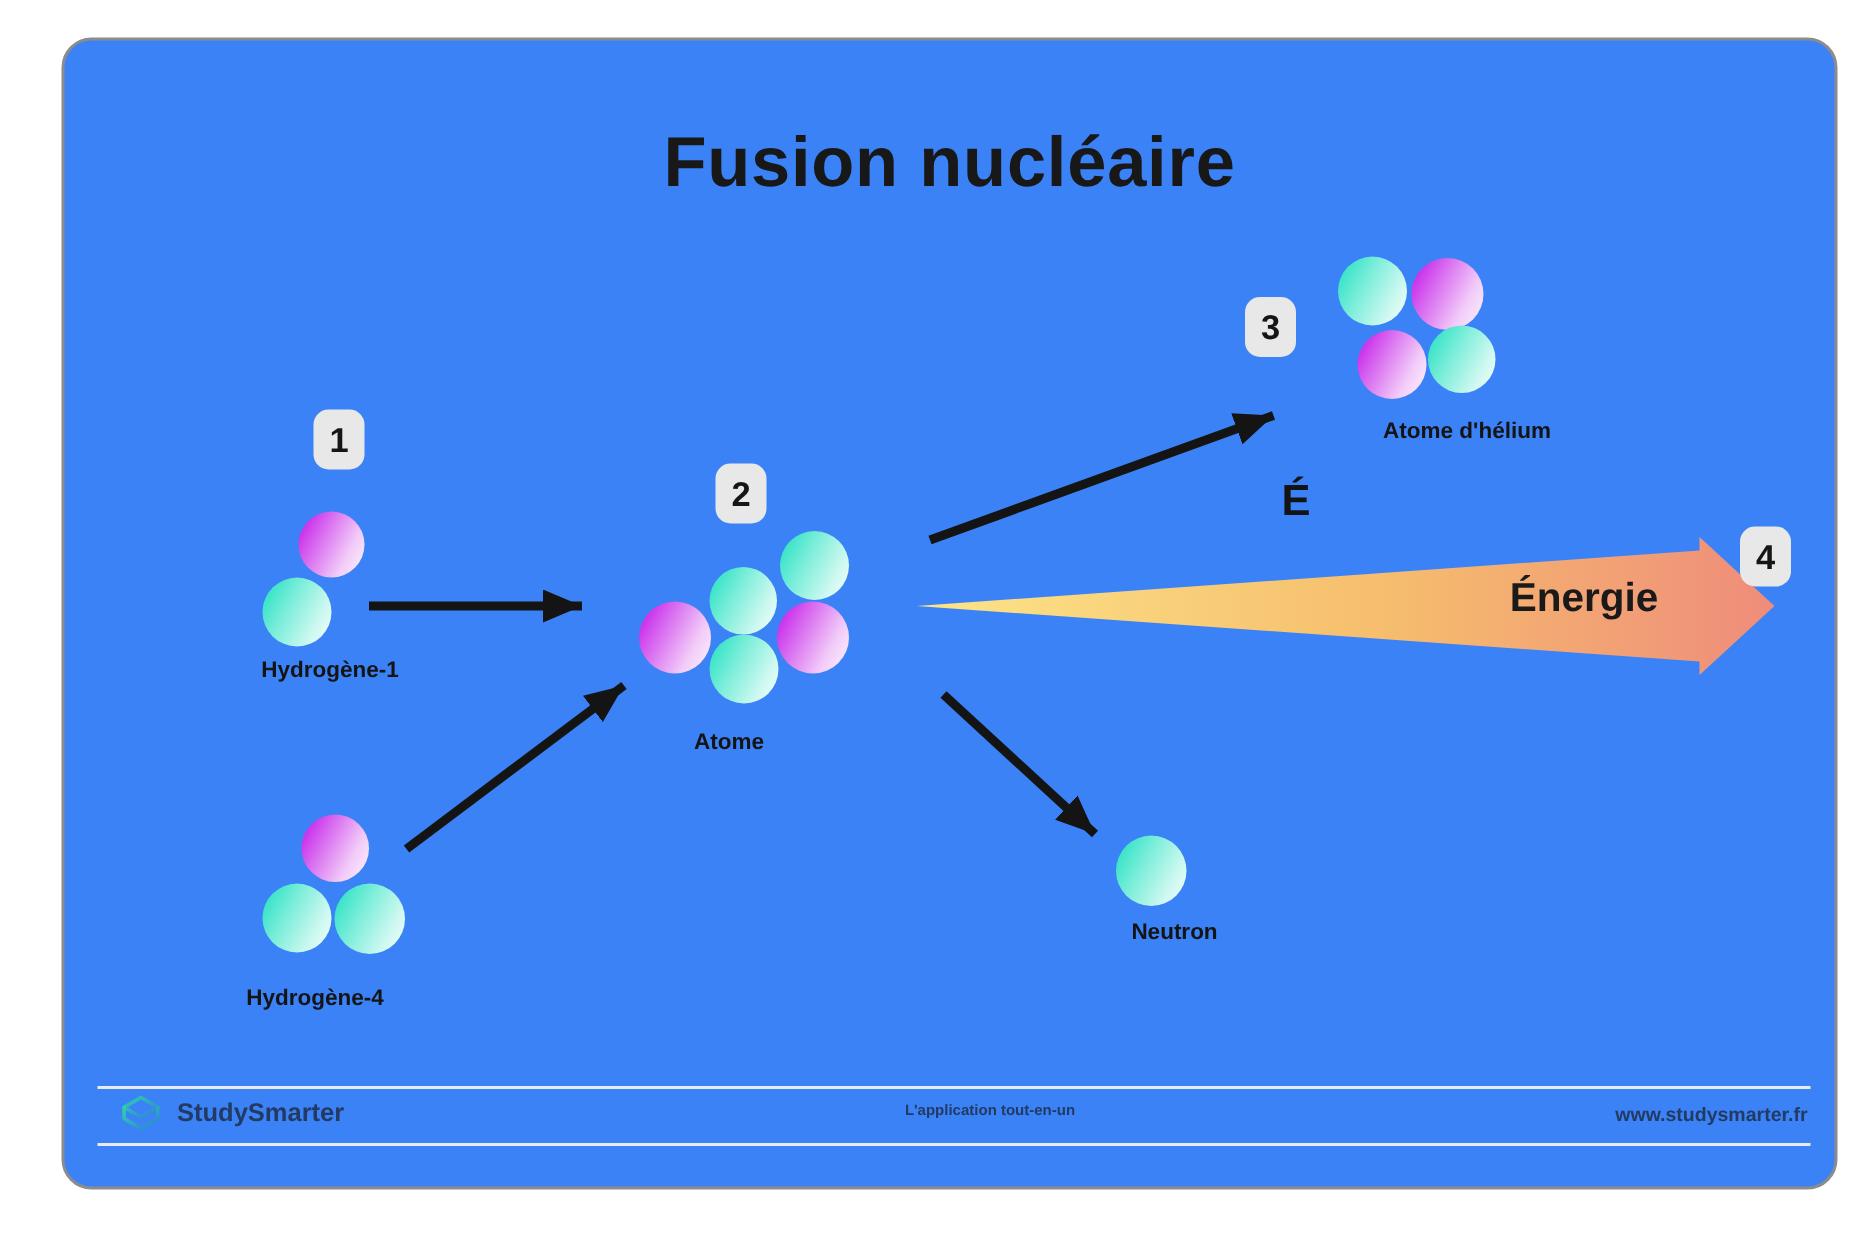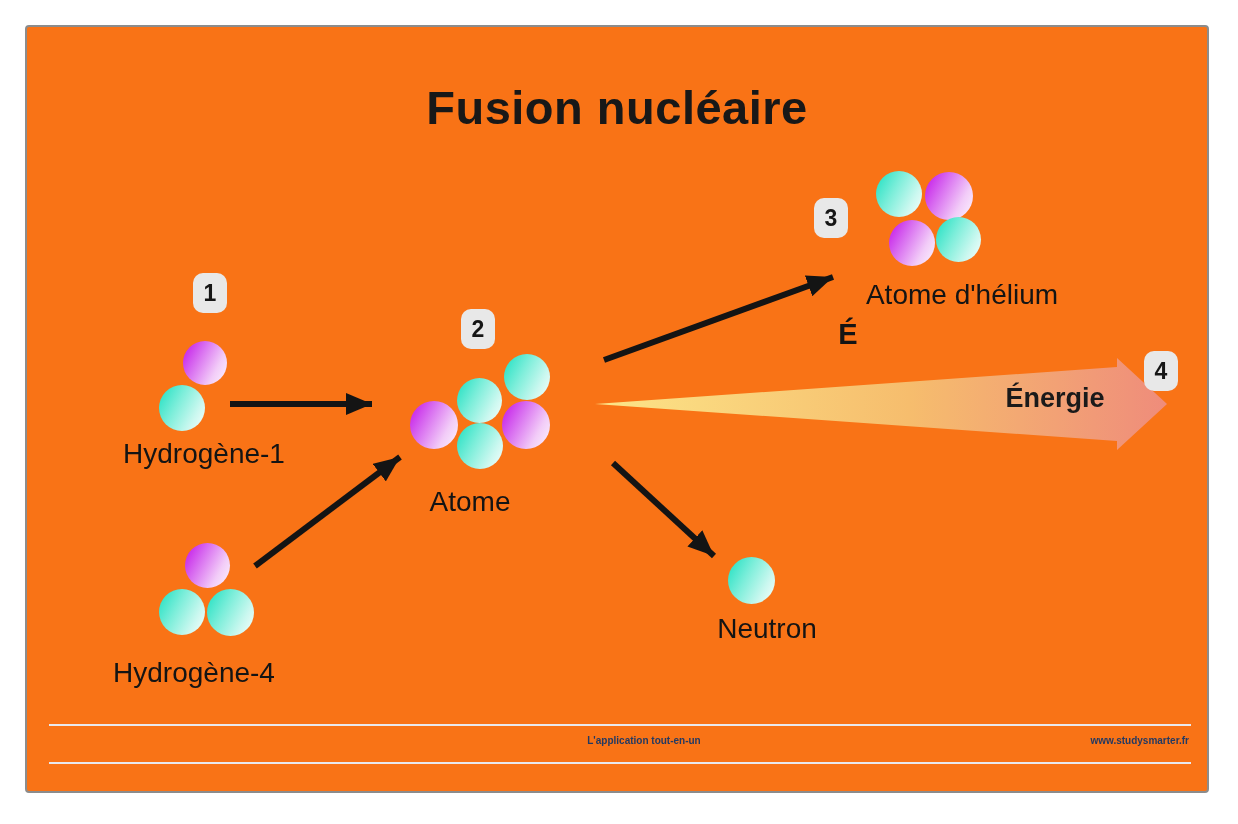--- a/index.html
+++ b/index.html
@@ -1,53 +1,53 @@
 <!DOCTYPE html>
 <html style="--magenta: #c414e8; --cyan: #20e0c2; --energyStart: #fce588; --energyMid: #f6bd6d; --energyEnd: #ef8c7b; --badgeBg: #e8e8e8; --navy: #233a63; --divider: #e9e9ee; --cardBorder: #8c8c8c; --logoTeal: #2fd1a8; --logoBlue: #2e7fe0;"><head>
 <meta charset="utf-8">
 <style>
   html,body{margin:0;padding:0;background:#ffffff;}
   body{width:1238px;height:824px;position:relative;overflow:hidden;
        font-family:"Liberation Sans", sans-serif;color:#1b1b1b;}
 
-  .card{position:absolute;left:25px;top:25px;width:1180px;height:764px;
-        background:#f97316;border:2px solid var(--cardBorder,#8c8c8c);
-        border-radius:4px;}
+  .card{position:absolute;left:41px;top:25px;width:1180px;height:764px;
+        background:#3b82f6;border:2px solid var(--cardBorder,#8c8c8c);
+        border-radius:20px;}
 
   .title{position:absolute;left:0;right:0;top:22px;text-align:center;
          font-size:47px;font-weight:700;letter-spacing:.5px;color:#181818;}
 
   
   .badge{position:absolute;width:34px;height:40px;border-radius:10px;
          background:var(--badgeBg,#e8e8e8);display:flex;align-items:center;
          justify-content:center;font-size:23px;font-weight:700;color:#161616;}
 
   
   .sphere{position:absolute;border-radius:50%;}
   .sphere.m{background:linear-gradient(118deg,var(--magenta,#c414e8) 2%,#d86cf0 35%,#f2ccf8 72%,#fcf2fe 98%);}
   .sphere.c{background:linear-gradient(118deg,var(--cyan,#20e0c2) 2%,#7deeda 40%,#ccf8f0 75%,#f4fffc 98%);}
 
   .node-label{position:absolute;transform:translateX(-50%);white-space:nowrap;
-              font-size:28px;font-weight:400;color:#141414;}
+              font-size:15px;font-weight:700;color:#141414;}
   .e-symbol{position:absolute;transform:translateX(-50%);font-size:29px;
             font-weight:700;color:#141414;}
   .energy-label{position:absolute;transform:translateX(-50%);font-size:27px;
                 font-weight:700;color:#1a1a1a;}
 
   svg.layer{position:absolute;left:0;top:0;width:1180px;height:764px;}
 
   
   .divider{position:absolute;left:22px;right:16px;height:2px;
            background:var(--divider,#e9e9ee);}
   .footer-logo{position:absolute;left:36px;top:700px;display:flex;
                align-items:center;gap:9px;}
   .brand-text{font-size:17px;font-weight:600;color:var(--navy,#233a63);}
   .tagline{position:absolute;left:617px;top:708px;transform:translateX(-50%);
            font-size:10px;font-weight:700;color:var(--navy,#233a63);white-space:nowrap;}
-  .website{position:absolute;right:18px;top:708px;font-size:10px;
+  .website{position:absolute;right:18px;top:708px;font-size:13px;
            font-weight:700;color:var(--navy,#233a63);white-space:nowrap;}
 </style>
 </head>
 <body>
 
 <div class="card">
 
   <h1 class="title">Fusion nucléaire</h1>
 
   <svg class="layer" viewBox="0 0 1180 764" aria-hidden="true">
@@ -104,22 +104,38 @@
     <span class="sphere c" style="left:909px;top:190px;width:45px;height:45px;"></span>
     <div class="node-label" style="left:935px;top:252px;">Atome d'hélium</div>
   </div>
 
   <div>
     <span class="sphere c" style="left:701px;top:530px;width:47px;height:47px;"></span>
     <div class="node-label" style="left:740px;top:586px;">Neutron</div>
   </div>
 
   <div class="e-symbol" style="left:821px;top:291px;">É</div>
-  <div class="energy-label" style="left:1013px;top:356px;margin-left:15px;">Énergie</div>
+  <div class="energy-label" style="left:1013px;top:356px;">Énergie</div>
 
   <div class="divider" style="top:697px;"></div>
   <div class="divider" style="top:735px;"></div>
 
+  <div class="footer-logo">
+    <svg width="30" height="30" viewBox="0 0 32 32" aria-hidden="true">
+      <defs>
+        <linearGradient id="lg" x1="0" y1="0" x2="1" y2="1">
+          <stop offset="0" stop-color="#2fd1a8" style="stop-color:var(--logoTeal,#2fd1a8)"></stop>
+          <stop offset="1" stop-color="#2e7fe0" style="stop-color:var(--logoBlue,#2e7fe0)"></stop>
+        </linearGradient>
+      </defs>
+      <g fill="none" stroke="url(#lg)" stroke-width="2.6" stroke-linejoin="round" stroke-linecap="round">
+        <path d="M4,12 L16,5 L28,12 L16,19 Z"></path>
+        <path d="M4,12 L4,20 L16,27 L28,20 L28,12"></path>
+        <path d="M16,19 L16,27"></path>
+      </g>
+    </svg>
+    <span class="brand-text">StudySmarter</span>
+  </div>
 
   <div class="tagline">L'application tout-en-un</div>
   <div class="website">www.studysmarter.fr</div>
 
 </div>
 
 </body></html>

